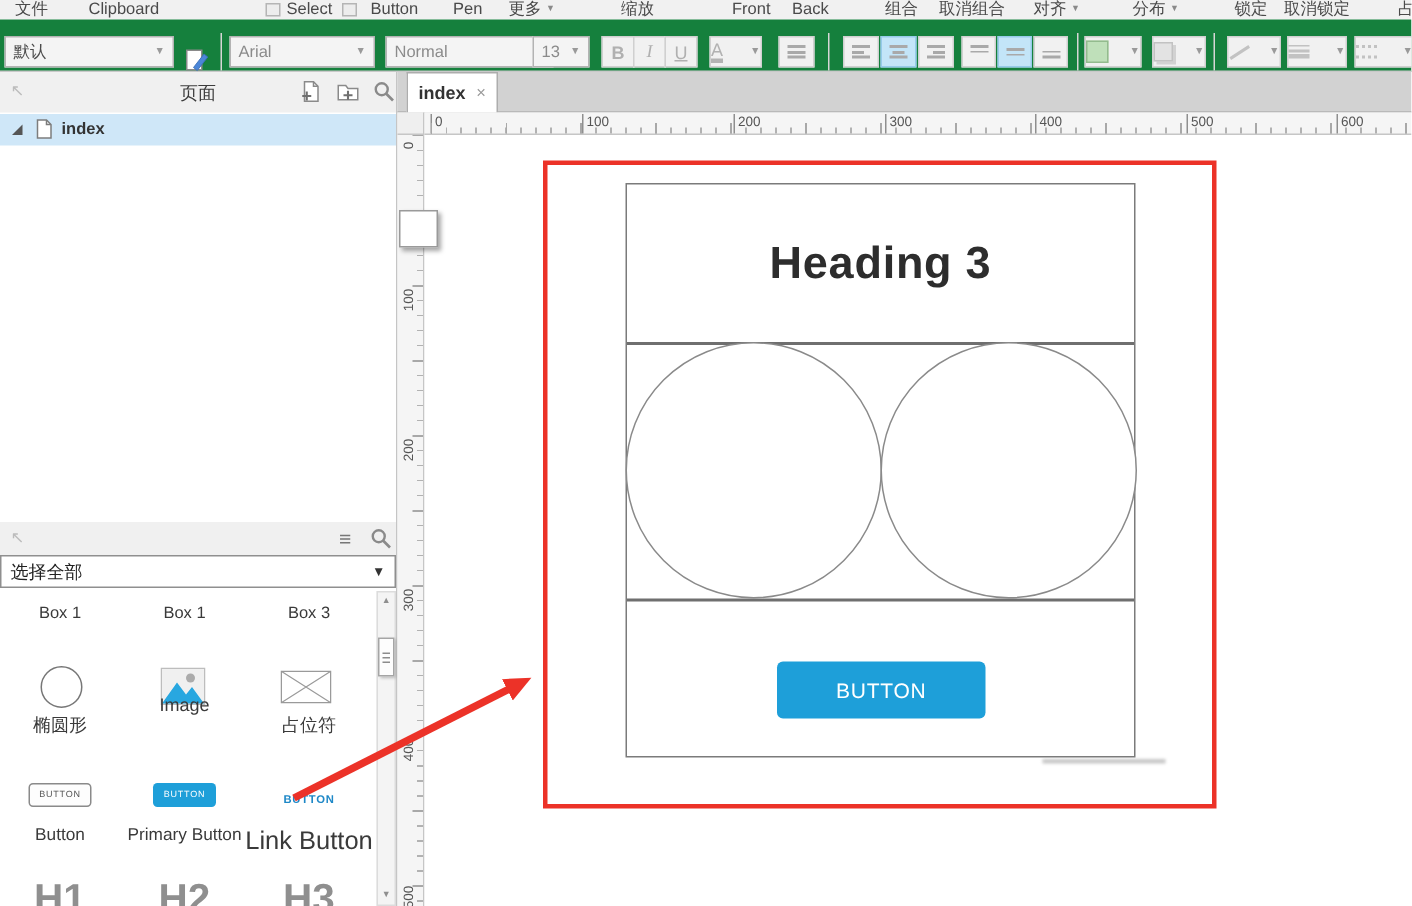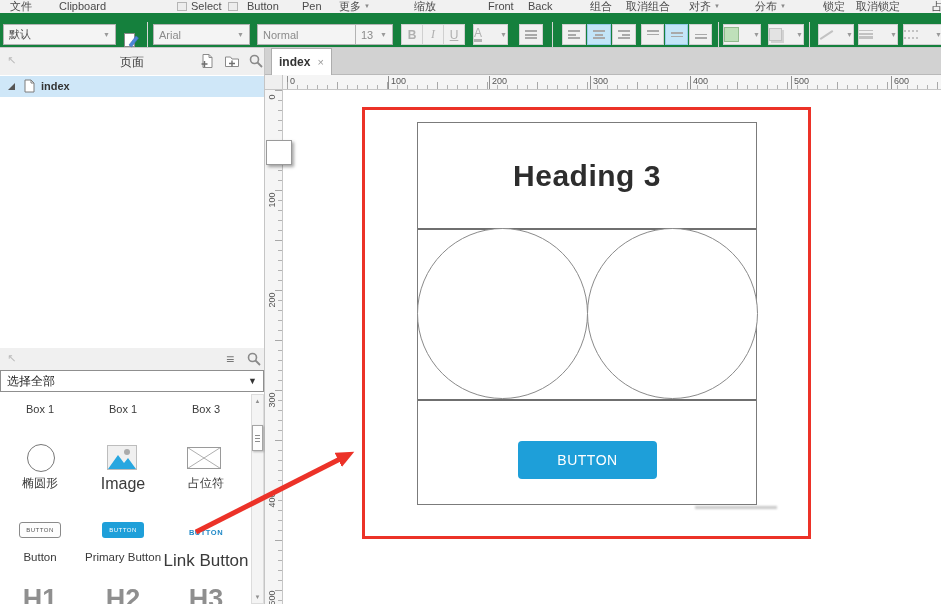--- a/index.html
+++ b/index.html
@@ -301,21 +301,21 @@
       </svg>
   </div>
   <div class="phico" style="left:187px;top:99px">
     <svg class="icon-svg" width="34" height="22" viewBox="0 0 34 22">
         <rect x=".5" y=".5" width="33" height="21" fill="#fff" stroke="#9a9a9a"></rect>
         <path d="M.5 .5 L33.5 21.5 M33.5 .5 L.5 21.5" stroke="#9a9a9a" stroke-width=".8"></path>
       </svg>
   </div>
 
   <div class="liblab" style="left:-5px;top:127px;font-size:12px">椭圆形</div>
-  <div class="liblab" style="left:78px;top:127px;font-size:16px">Image</div>
+  <div class="liblab" style="left:78px;top:115px;font-size:12px">Image</div>
   <div class="liblab" style="left:161px;top:127px;font-size:12px">占位符</div>
 
   <div class="chip plain" style="left:19px;top:174px">BUTTON</div>
   <div class="chip primary" style="left:102px;top:174px">BUTTON</div>
   <div class="chip link" style="left:185px;top:176px">BUTTON</div>
 
   <div class="liblab" style="left:-5px;top:203px;font-size:11.5px">Button</div>
   <div class="liblab" style="left:78px;top:203px;font-size:11.5px">Primary Button</div>
   <div class="liblab" style="left:161px;top:203px;font-size:17px">Link Button</div>
 

